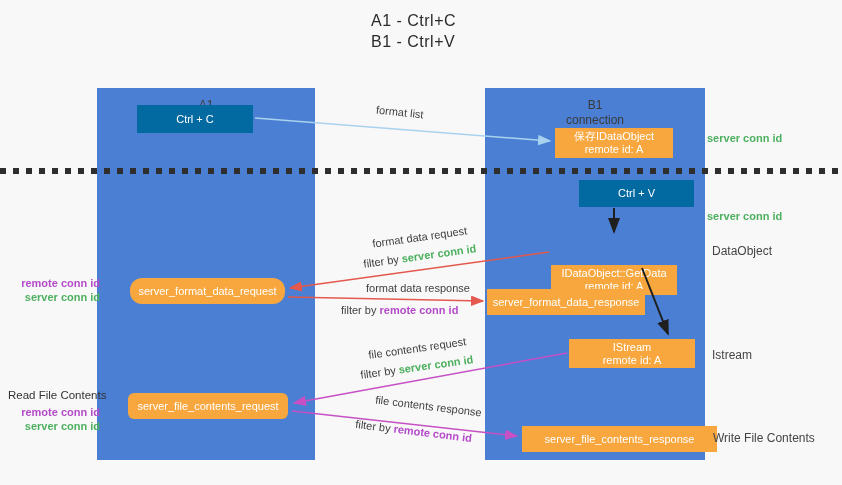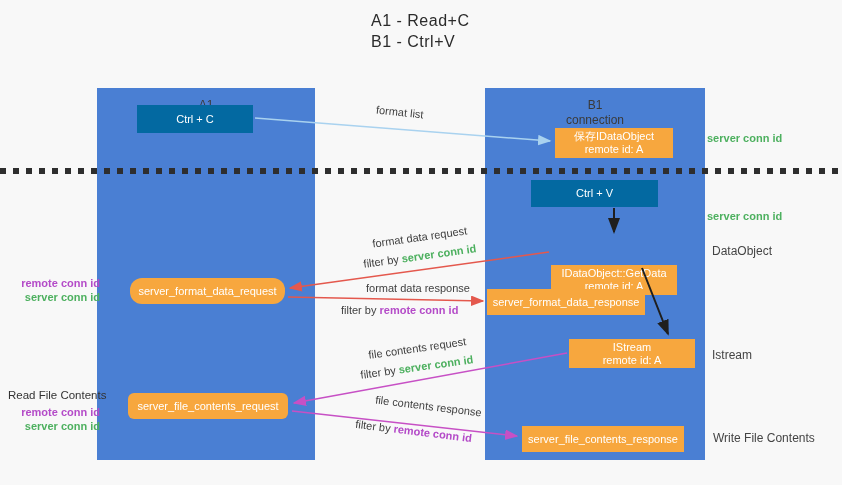--- a/index.html
+++ b/index.html
@@ -39,21 +39,21 @@
   .dark-t{color:#333;font-size:11.5px;}
   .right-align{width:92px;text-align:right;font-weight:bold;}
   svg.arrows{position:absolute;left:0;top:0;z-index:5;pointer-events:none;}
 </style>
 </head>
 <body>
 
 <div class="canvas">
 
   <div class="title">
-    <div>A1 - Read+C</div>
+    <div>A1 - Ctrl+C</div>
     <div>B1 - Ctrl+V</div>
   </div>
 
   <div class="col-head" style="left:146px;">
     <div>A1</div>
     <div>remote</div>
   </div>
   <div class="col-head" style="left:535px;">
     <div>B1</div>
     <div>connection</div>
@@ -66,21 +66,21 @@
 
   <div class="node green" style="left:137px;top:105px;width:116px;height:28px;">
     <span>Ctrl + C</span>
   </div>
 
   <div class="node orange" style="left:555px;top:128px;width:118px;height:30px;">
     <span>保存IDataObject</span>
     <span>remote id: A</span>
   </div>
 
-  <div class="node green" style="left:531px;top:180px;width:127px;height:27px;">
+  <div class="node green" style="left:579px;top:180px;width:115px;height:27px;">
     <span>Ctrl + V</span>
   </div>
 
   <div class="node orange" style="left:551px;top:237px;width:126px;height:30px;margin-top:28px;">
     <span>IDataObject::GetData</span>
     <span>remote id: A</span>
   </div>
 
   <div class="node orange" style="left:130px;top:278px;width:155px;height:26px;border-radius:12px;">
     <span>server_format_data_request</span>
@@ -92,21 +92,21 @@
 
   <div class="node orange" style="left:569px;top:339px;width:126px;height:29px;">
     <span>IStream</span>
     <span>remote id: A</span>
   </div>
 
   <div class="node orange" style="left:128px;top:393px;width:160px;height:26px;border-radius:6px;">
     <span>server_file_contents_request</span>
   </div>
 
-  <div class="node orange" style="left:522px;top:426px;width:162px;height:26px;">
+  <div class="node orange" style="left:522px;top:426px;width:195px;height:26px;">
     <span>server_file_contents_response</span>
   </div>
 
   <svg class="arrows" width="842" height="485">
     <defs>
       <marker id="m-blue" markerWidth="9" markerHeight="8" refX="8" refY="3.5" orient="auto">
         <path d="M0,0 L9,3.5 L0,7 z" fill="#a9d2ef"></path>
       </marker>
       <marker id="m-black" markerWidth="8" markerHeight="7" refX="7" refY="3" orient="auto">
         <path d="M0,0 L8,3 L0,6 z" fill="#1f1f1f"></path>

